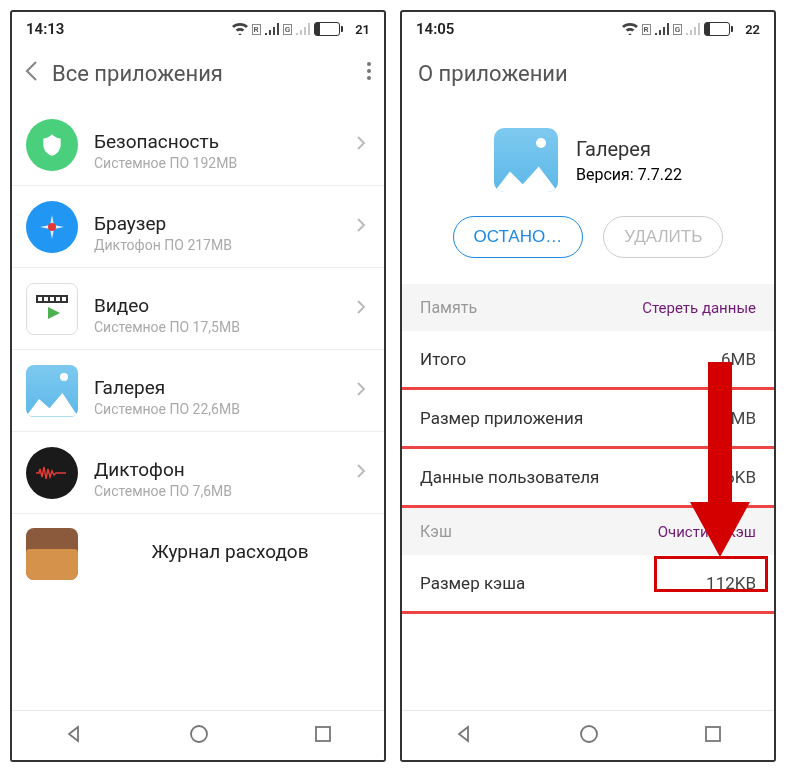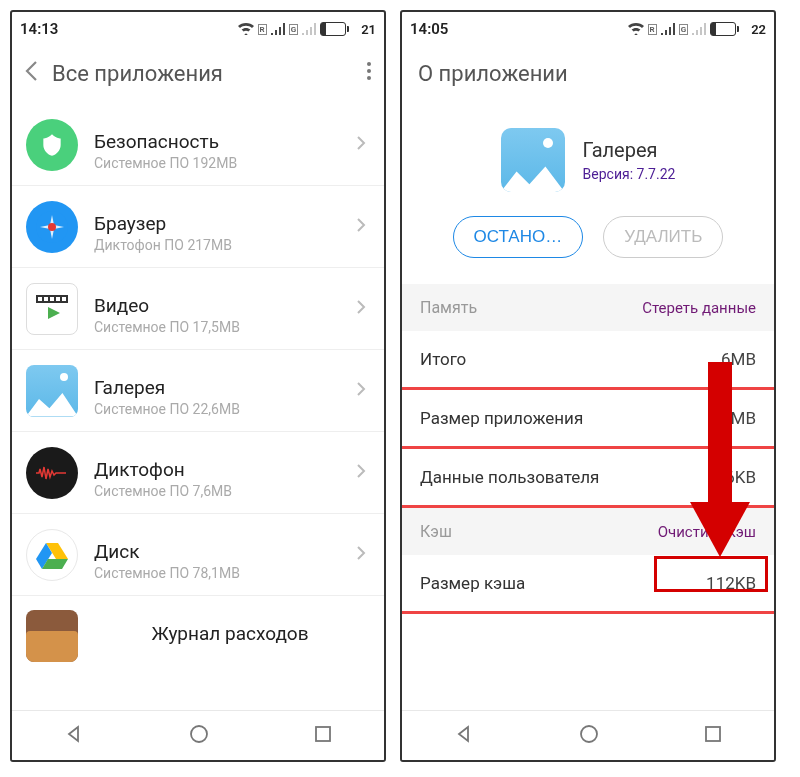--- a/index.html
+++ b/index.html
@@ -20,21 +20,21 @@
     height: 752px;
     position: relative;
     overflow: hidden;
   }
   
   .status-bar {
     height: 34px;
     display: flex;
     align-items: center;
     justify-content: space-between;
-    padding: 0 8px;
+    padding: 0 14px;
     font-size: 15px;
     font-weight: 600;
     color: #222;
   }
   .status-right {
     display: flex;
     align-items: center;
     gap: 4px;
     font-size: 13px;
   }
@@ -96,21 +96,21 @@
   }
   .gallery-large::before{
     content:""; position:absolute; bottom:0; left:0; right:0; height:40%;
     background:#fff;
     clip-path: polygon(0 100%, 25% 20%, 45% 70%, 70% 0%, 100% 100%);
   }
   .gallery-large::after{
     content:""; position:absolute; top:10px; right:12px; width:10px; height:10px; border-radius:50%; background:#fff;
   }
   .detail-text .name { font-size:20px; color:#333; margin-bottom:4px;}
-  .detail-text .ver { font-size:14px; color:#4c1d95;}
+  .detail-text .ver { font-size:16px; color:#000000;}
   .action-row {
     display:flex; justify-content:center; gap:20px; padding: 0 0 26px;
   }
   .pill-btn {
     border:1.5px solid #ccc; color:#bbb;
     border-radius: 28px; padding: 10px 20px; font-size:17px;
     background:#fff; font-weight:500;
   }
   .pill-btn.primary {
     border-color:#1e88e5; color:#1e88e5;
@@ -277,36 +277,20 @@
       </div>
       <div class="row-text">
         <div class="app-name">Диктофон</div>
         <div class="app-sub">Системное ПО   7,6MB</div>
       </div>
       <span class="chevron"><svg width="10" height="16" viewBox="0 0 10 16">
             <path fill="none" stroke="currentColor" stroke-width="2" d="M2 2l6 6-6 6"></path>
           </svg></span>
     </div>
 
-    <div class="list-row">
-      <div class="app-icon ic-drive">
-        <svg width="32" height="28" viewBox="0 0 32 28">
-            <path fill="#ffc107" d="M10 2h12l10 16H20z"></path>
-            <path fill="#2196f3" d="M0 18l10-16 6 10L6 28z"></path>
-            <path fill="#4caf50" d="M6 28h20l6-10H12z"></path>
-          </svg>
-      </div>
-      <div class="row-text">
-        <div class="app-name">Диск</div>
-        <div class="app-sub">Системное ПО   78,1MB</div>
-      </div>
-      <span class="chevron"><svg width="10" height="16" viewBox="0 0 10 16">
-            <path fill="none" stroke="currentColor" stroke-width="2" d="M2 2l6 6-6 6"></path>
-          </svg></span>
-    </div>
 
     <div class="half-row">
       <div class="app-icon ic-wallet square"></div>
       <div class="row-text">
         <div class="app-name">Журнал расходов</div>
       </div>
     </div>
   </div>
 
   <div class="navbar">

